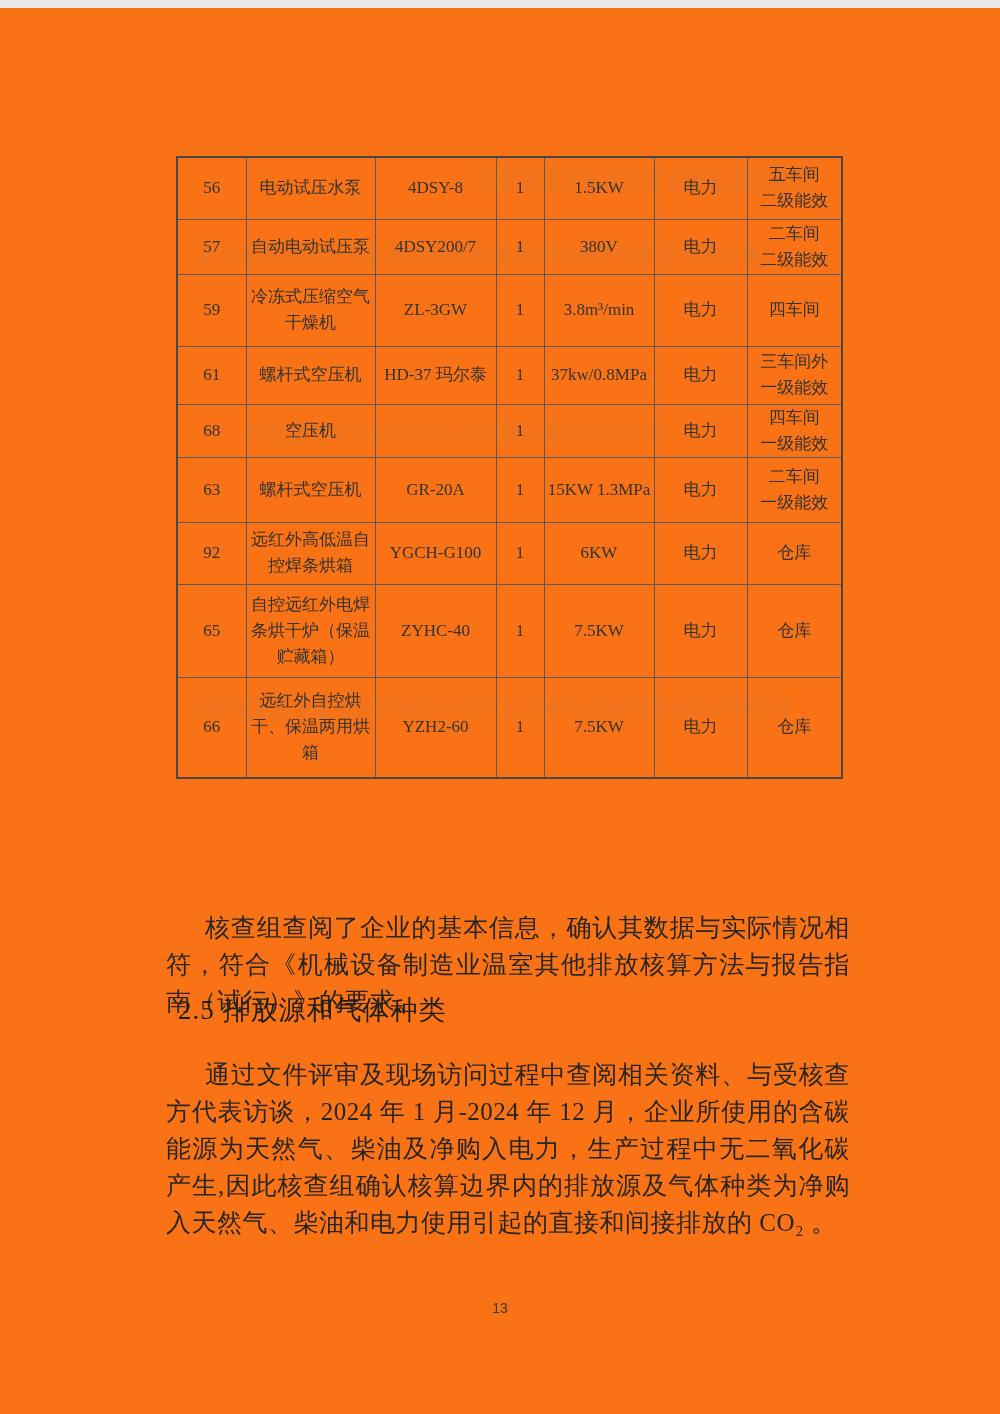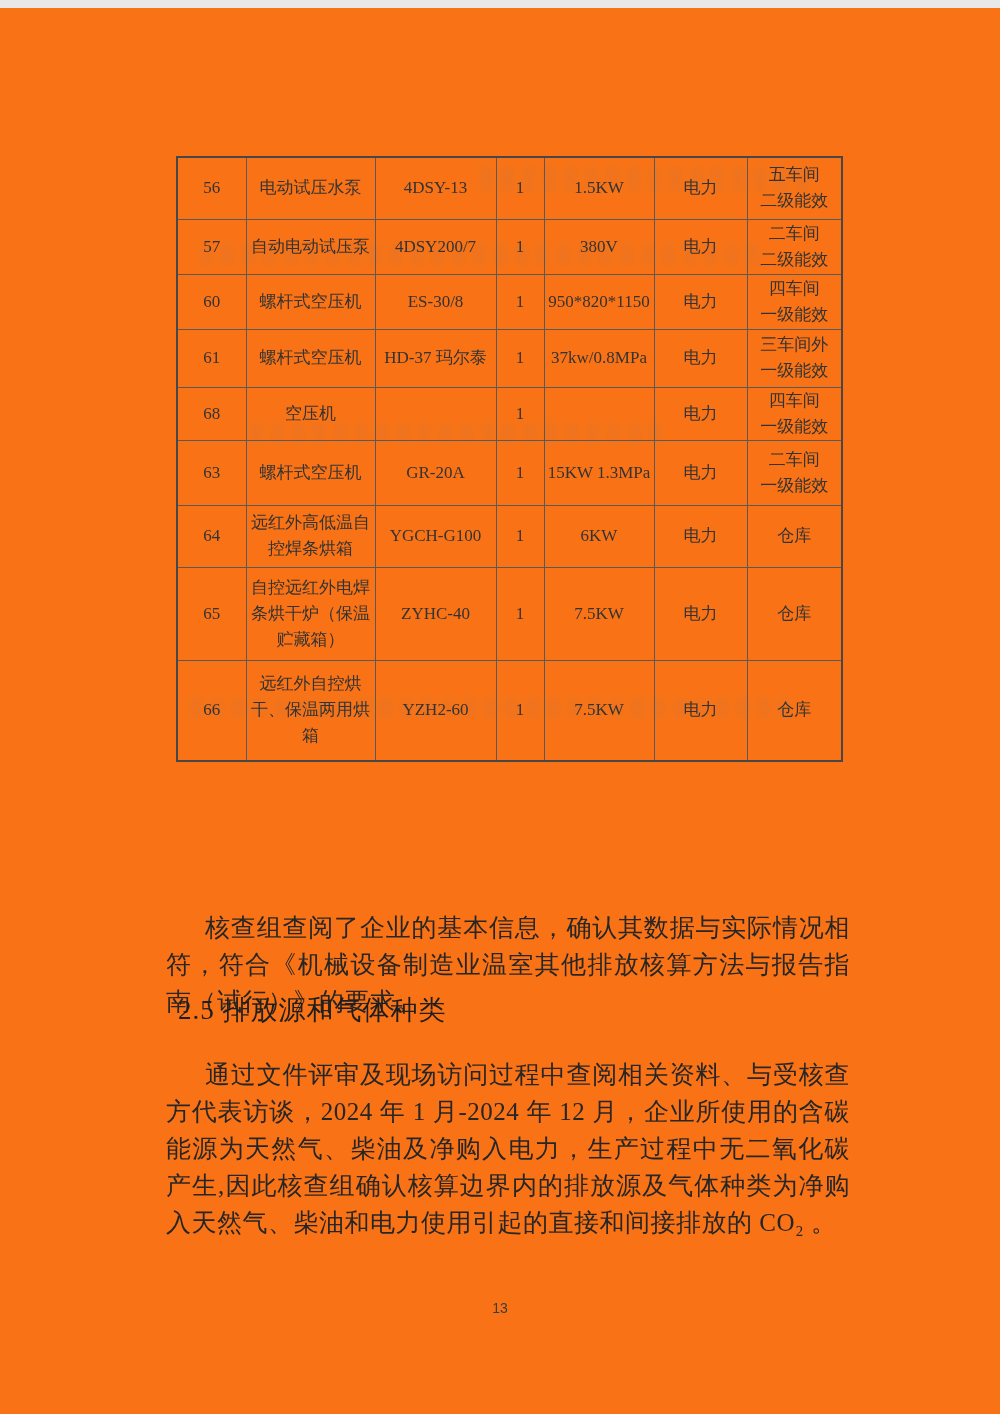--- a/index.html
+++ b/index.html
@@ -101,46 +101,46 @@
         <col style="width:121px">
       <col style="width:48px">
         <col style="width:110px">
         <col style="width:93px">
         <col style="width:95px">
     </colgroup>
     <tbody>
       <tr class="r0">
         <td>56</td>
         <td>电动试压水泵</td>
-        <td>4DSY-13</td>
+        <td>4DSY-8</td>
         <td>1</td>
         <td>1.5KW</td>
         <td>电力</td>
         <td>五车间
 二级能效</td>
       </tr>
       <tr class="r1">
         <td>57</td>
         <td>自动电动试压泵</td>
         <td>4DSY200/7</td>
         <td>1</td>
         <td>380V</td>
         <td>电力</td>
         <td>二车间
 二级能效</td>
       </tr>
-      <tr class="r4">
-        <td>60</td>
-        <td>螺杆式空压机</td>
-        <td>ES-30/8</td>
-        <td>1</td>
-        <td>950*820*1150</td>
-        <td>电力</td>
-        <td>四车间
-一级能效</td>
+      <tr class="r3">
+        <td>59</td>
+        <td>冷冻式压缩空气
+干燥机</td>
+        <td>ZL-3GW</td>
+        <td>1</td>
+        <td>3.8m³/min</td>
+        <td>电力</td>
+        <td>四车间</td>
       </tr>
       <tr class="r5">
         <td>61</td>
         <td>螺杆式空压机</td>
         <td>HD-37 玛尔泰</td>
         <td>1</td>
         <td>37kw/0.8MPa</td>
         <td>电力</td>
         <td>三车间外
 一级能效</td>
@@ -159,21 +159,21 @@
         <td>63</td>
         <td>螺杆式空压机</td>
         <td>GR-20A</td>
         <td>1</td>
         <td>15KW 1.3MPa</td>
         <td>电力</td>
         <td>二车间
 一级能效</td>
       </tr>
       <tr class="r8">
-        <td>64</td>
+        <td>92</td>
         <td>远红外高低温自
 控焊条烘箱</td>
         <td>YGCH-G100</td>
         <td>1</td>
         <td>6KW</td>
         <td>电力</td>
         <td>仓库</td>
       </tr>
       <tr class="r9">
         <td>65</td>

